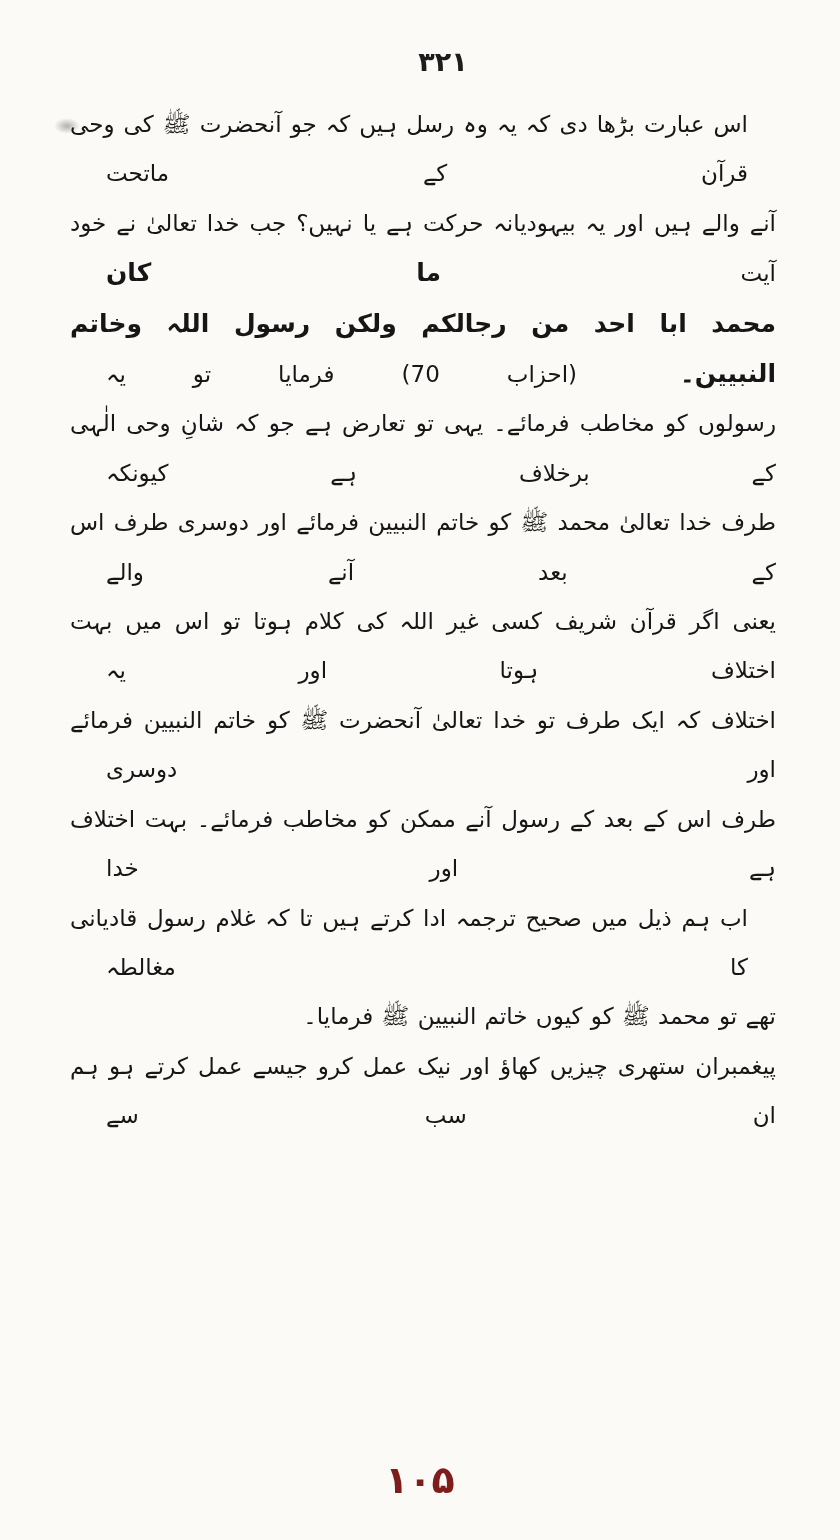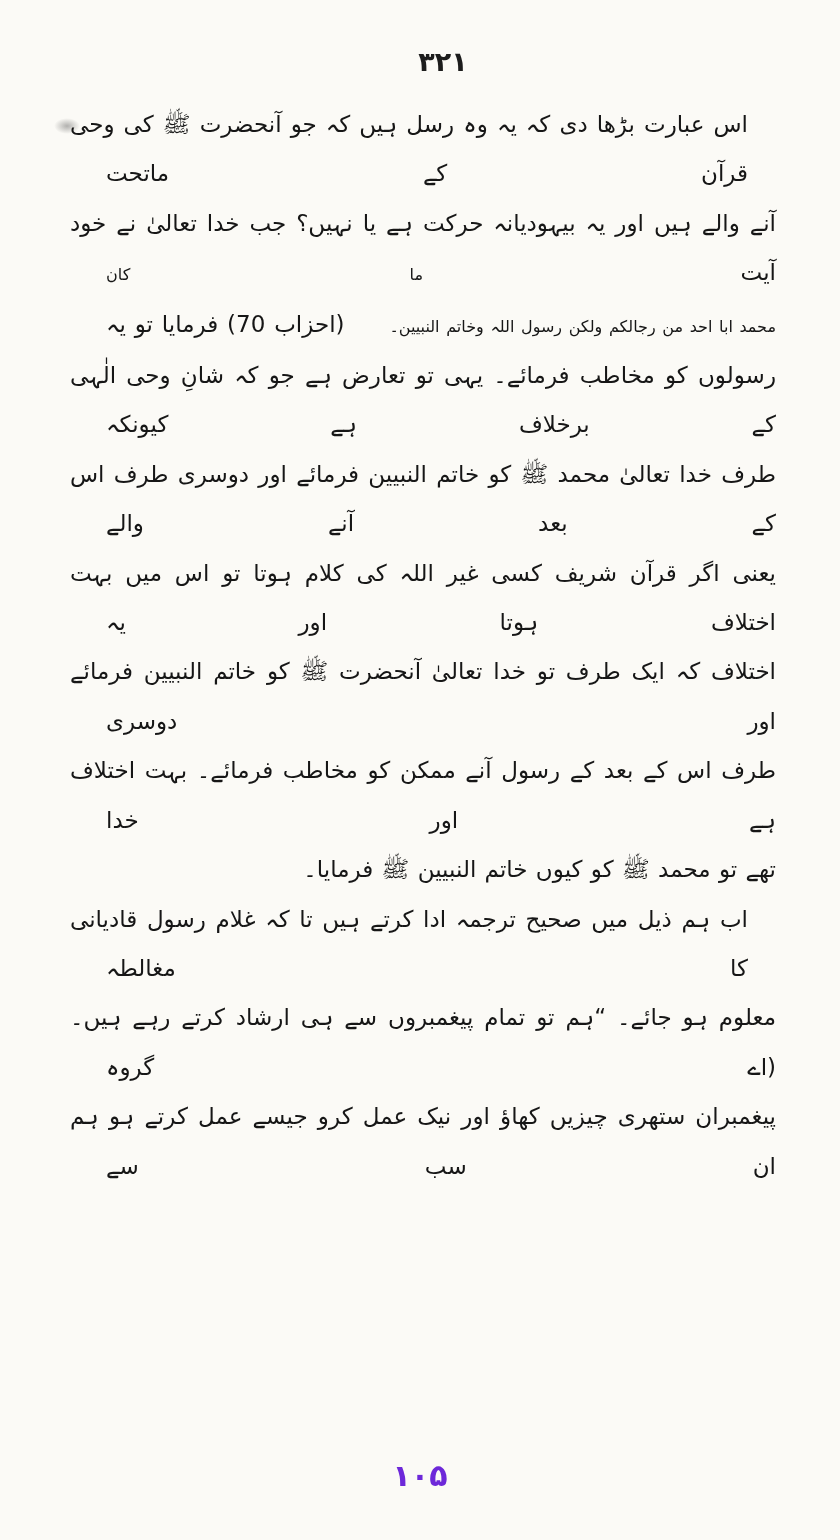--- a/index.html
+++ b/index.html
@@ -28,23 +28,23 @@
     letter-spacing: 2px;
     color: #1c1c1c;
     padding-left: 46px;
   }
   .page-number-bottom {
     position: absolute;
     top: 1458px;
     left: 0;
     right: 0;
     text-align: center;
-    font-size: 30px;
+    font-size: 38px;
     font-weight: bold;
-    color: #6d28d9;
+    color: #7f1d1d;
   }
   .text-body {
     position: absolute;
     top: 100px;
     right: 64px;
     left: 70px;
     direction: rtl;
   }
   p.line {
     margin: 0;
@@ -60,22 +60,22 @@
     text-align-last: right;
   }
   p.line.indent {
     padding-right: 28px;
   }
   span.seg {
     font-weight: normal;
     margin-left: 36px;
   }
   span.seg.bold {
-    font-weight: normal;
-    font-size: 16px;
+    font-weight: bold;
+    font-size: 25px;
   }
   .scan-smudge {
     position: absolute;
     top: 118px;
     right: 760px;
     width: 26px;
     height: 16px;
     background: radial-gradient(ellipse at center, rgba(40,40,40,0.35), rgba(40,40,40,0) 70%);
     border-radius: 50%;
   }
@@ -90,21 +90,20 @@
 
   <div class="text-body">
       <p class="line indent"><span class="seg">اس عبارت بڑھا دی کہ یہ وہ رسل ہیں کہ جو آنحضرت ﷺ کی وحی قرآن کے ماتحت</span></p>
       <p class="line"><span class="seg">آنے والے ہیں اور یہ بیہودیانہ حرکت ہے یا نہیں؟ جب خدا تعالیٰ نے خود آیت </span><span class="seg bold">ما کان</span></p>
       <p class="line"><span class="seg bold">محمد ابا احد من رجالکم ولکن رسول اللہ وخاتم النبیین۔</span><span class="seg"> (احزاب 70) فرمایا تو یہ</span></p>
       <p class="line"><span class="seg">رسولوں کو مخاطب فرمائے۔ یہی تو تعارض ہے جو کہ شانِ وحی الٰہی کے برخلاف ہے کیونکہ</span></p>
       <p class="line"><span class="seg">طرف خدا تعالیٰ محمد ﷺ کو خاتم النبیین فرمائے اور دوسری طرف اس کے بعد آنے والے</span></p>
       <p class="line"><span class="seg">یعنی اگر قرآن شریف کسی غیر اللہ کی کلام ہوتا تو اس میں بہت اختلاف ہوتا اور یہ</span></p>
       <p class="line"><span class="seg">اختلاف کہ ایک طرف تو خدا تعالیٰ آنحضرت ﷺ کو خاتم النبیین فرمائے اور دوسری</span></p>
       <p class="line"><span class="seg">طرف اس کے بعد کے رسول آنے ممکن کو مخاطب فرمائے۔ بہت اختلاف ہے اور خدا</span></p>
+      <p class="line indent"><span class="seg">اب ہم ذیل میں صحیح ترجمہ ادا کرتے ہیں تا کہ غلام رسول قادیانی کا مغالطہ</span></p>
       <p class="line last"><span class="seg">تھے تو محمد ﷺ کو کیوں خاتم النبیین ﷺ فرمایا۔</span></p>
-      <p class="line indent"><span class="seg">اب ہم ذیل میں صحیح ترجمہ ادا کرتے ہیں تا کہ غلام رسول قادیانی کا مغالطہ</span></p>
-      <p class="line"><span class="seg">معلوم ہو جائے۔ “ہم تو تمام پیغمبروں سے ہی ارشاد کرتے رہے ہیں۔ (اے گروہ</span></p>
       <p class="line"><span class="seg">پیغمبران ستھری چیزیں کھاؤ اور نیک عمل کرو جیسے عمل کرتے ہو ہم ان سب سے</span></p>
       <p class="line"></p>
     </div>
 
   <div class="page-number-bottom">۱۰۵</div>
 </div>
 
 </body></html>

